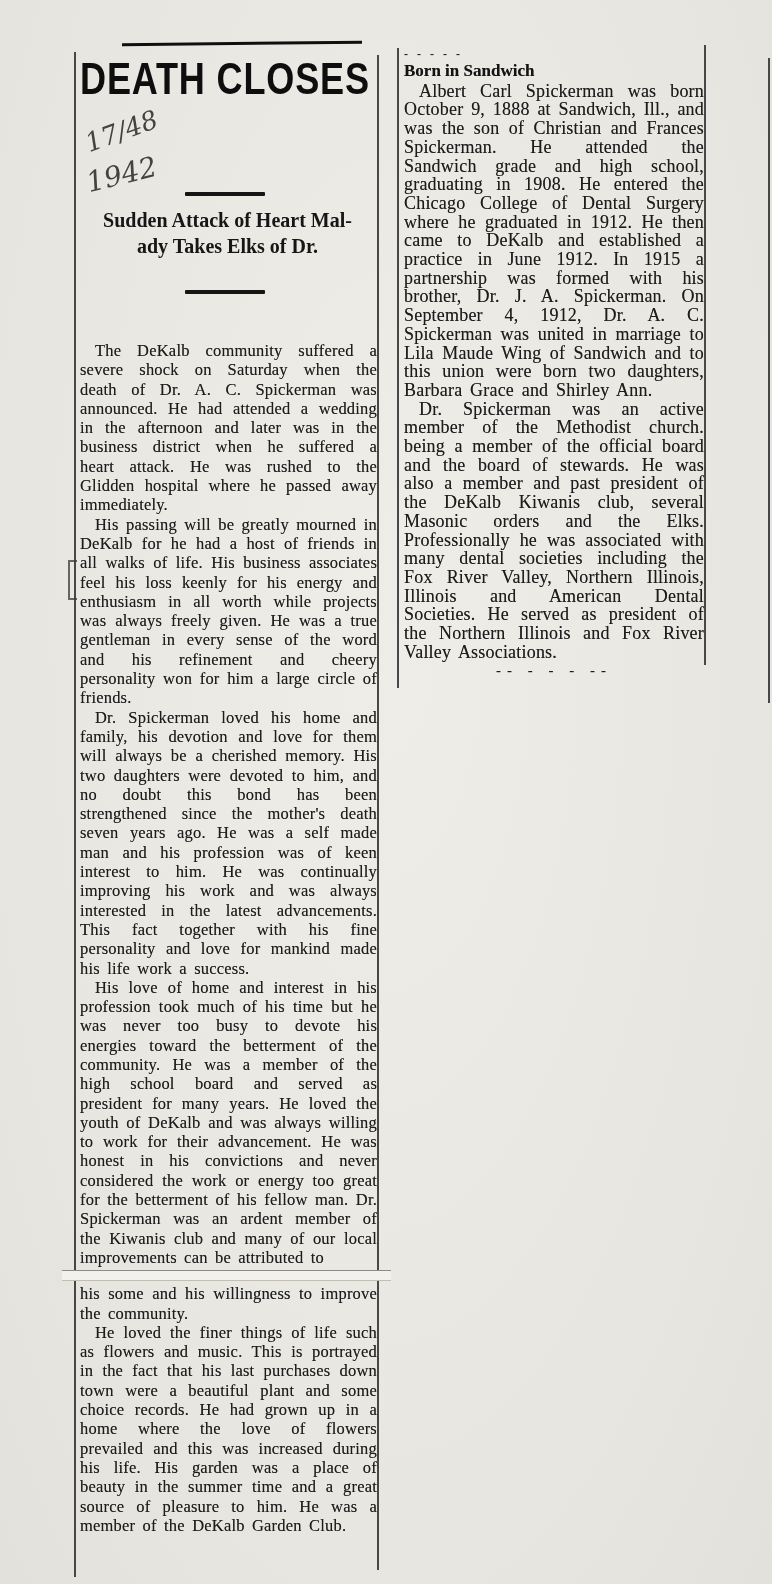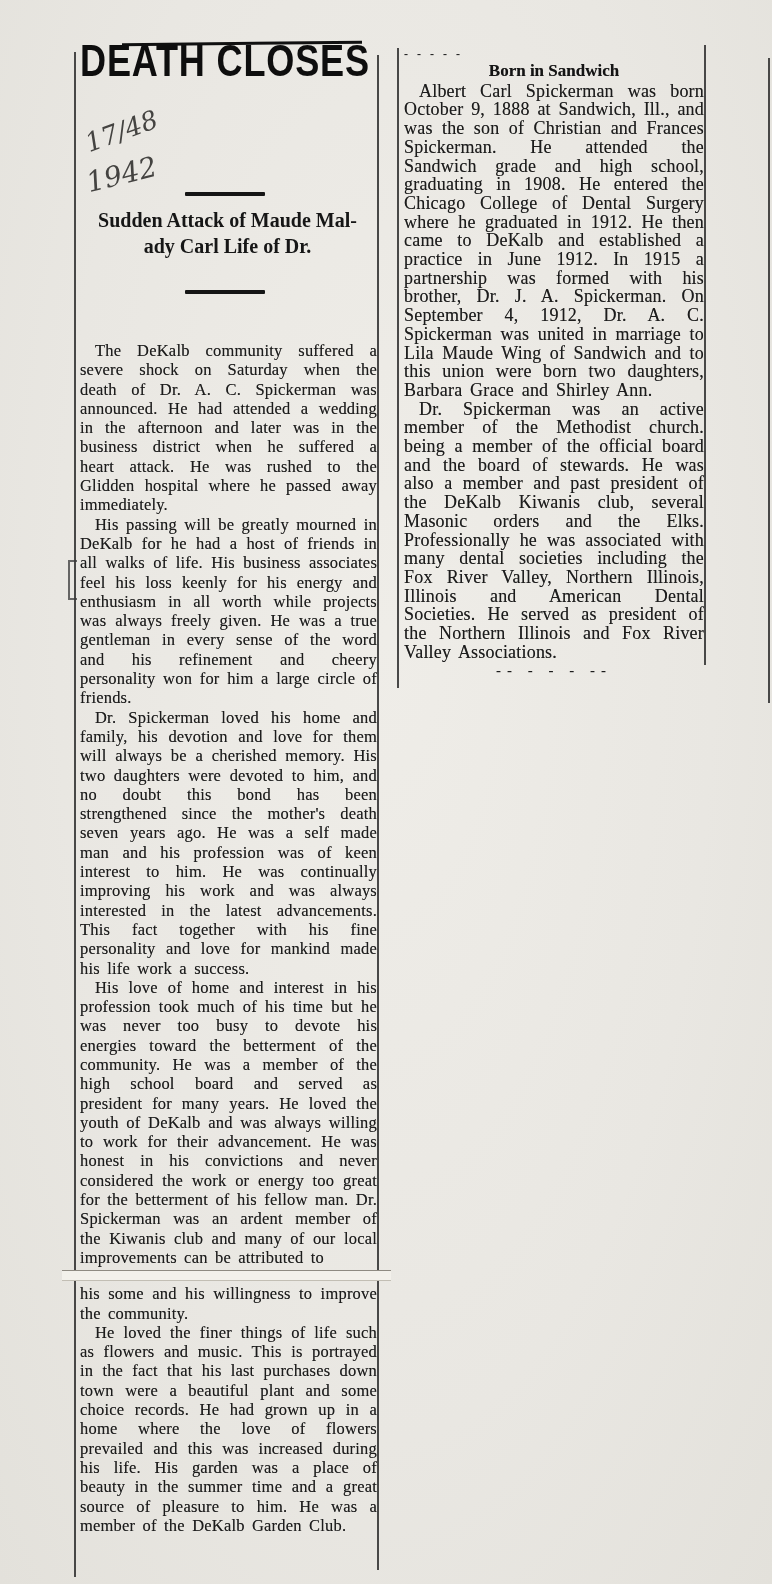--- a/index.html
+++ b/index.html
@@ -34,21 +34,21 @@
   .col-body p{
     margin:0;text-indent:15px;
     font-size:16.5px;word-spacing:3px;letter-spacing:.2px;
     text-shadow:0 0 .4px rgba(20,20,20,.5);
   }
   .left-body{left:80px;top:303px;width:297px;line-height:19.3px;margin-top:38px;}
   .right-body{left:404px;top:48px;width:300px;line-height:18.7px;}
   .right-body p{font-size:18px;}
   .no-indent{text-indent:0 !important;}
   .section-heading{
-    text-align:center;font-weight:700;font-size:17px;color:#141414;
+    text-align:left;font-weight:700;font-size:17px;color:#141414;
     margin:2px 0 1px 0;text-shadow:0 0 .4px rgba(20,20,20,.5);
   }
   
   .seam{
     height:9px;margin:3px -14px 3px -18px;
     border-top:1px solid #8f8b82;border-bottom:1px solid #c2beb4;
     background:#f3f1eb;
   }
   
   .cutoff{
@@ -68,33 +68,33 @@
 
 <div id="page">
 
   <div class="hrule" style="left:122px;top:42px;width:240px;height:3px;transform:rotate(-0.6deg);"></div>
   <div class="vrule" style="left:74px;top:52px;width:2px;height:1525px;"></div>
   <div class="vrule" style="left:377px;top:55px;width:2px;height:1515px;"></div>
   <div class="vrule" style="left:397px;top:48px;width:2px;height:640px;"></div>
   <div class="vrule" style="left:704px;top:45px;width:2px;height:620px;"></div>
   <div class="vrule" style="left:768px;top:58px;width:2px;height:645px;"></div>
 
-  <div class="headline-line" style="left:80px;top:39px;">
+  <div class="headline-line" style="left:80px;top:57px;">
     <span>DEATH CLOSES</span>
   </div>
 
   <div class="handwriting" style="left:84px;top:116px;font-size:26px;transform:rotate(-20deg);">17/48</div>
   <div class="handwriting" style="left:86px;top:158px;font-size:28px;transform:rotate(-14deg);">1942</div>
 
   <div class="short-divider" style="left:185px;top:192px;"></div>
   <div class="short-divider" style="left:185px;top:290px;"></div>
 
   <div class="subheadline">
-    <div>Sudden Attack of Maude Mal-</div>
-    <div>ady Carl Life of Dr.</div>
+    <div>Sudden Attack of Heart Mal-</div>
+    <div>ady Takes Elks of Dr.</div>
   </div>
 
   <div class="bracket-mark"></div>
 
   <div class="col-body left-body">
     <p>The DeKalb community suffered a severe shock on Saturday when the death of Dr. A. C. Spickerman was announced.  He had attended a wedding in the afternoon and later was in the business district when he suffered a heart attack. He was rushed to the Glidden hospital where he passed away immediately.</p>
     <p>His passing will be greatly mourned in DeKalb for he had a host of friends in all walks of life.  His business associates feel his loss keenly for his energy and enthusiasm in all worth while projects was always freely given.  He was a true gentleman in every sense of the word and his refinement and cheery personality won for him a large circle of friends.</p>
     <p>Dr. Spickerman loved his home and family, his devotion and love for them will always be a cherished memory.  His two daughters were devoted to him, and no doubt this bond has been strengthened since the mother's death seven years ago.  He was a self made man and his profession was of keen interest to him.  He was continually improving his work and was always interested in the latest advancements.  This fact together with his fine personality and love for mankind made his life work a success.</p>
     <p>His love of home and interest in his profession took much of his time but he was never too busy to devote his energies toward the betterment of the community.  He was a member of the high school board and served as president for many years.  He loved the youth of DeKalb and was always willing to work for their advancement. He was honest in his convictions and never considered the work or energy too great for the betterment of his fellow man.  Dr. Spickerman was an ardent member of the Kiwanis club and many of our local improvements can be attributed to</p>
     <div class="seam"></div>

